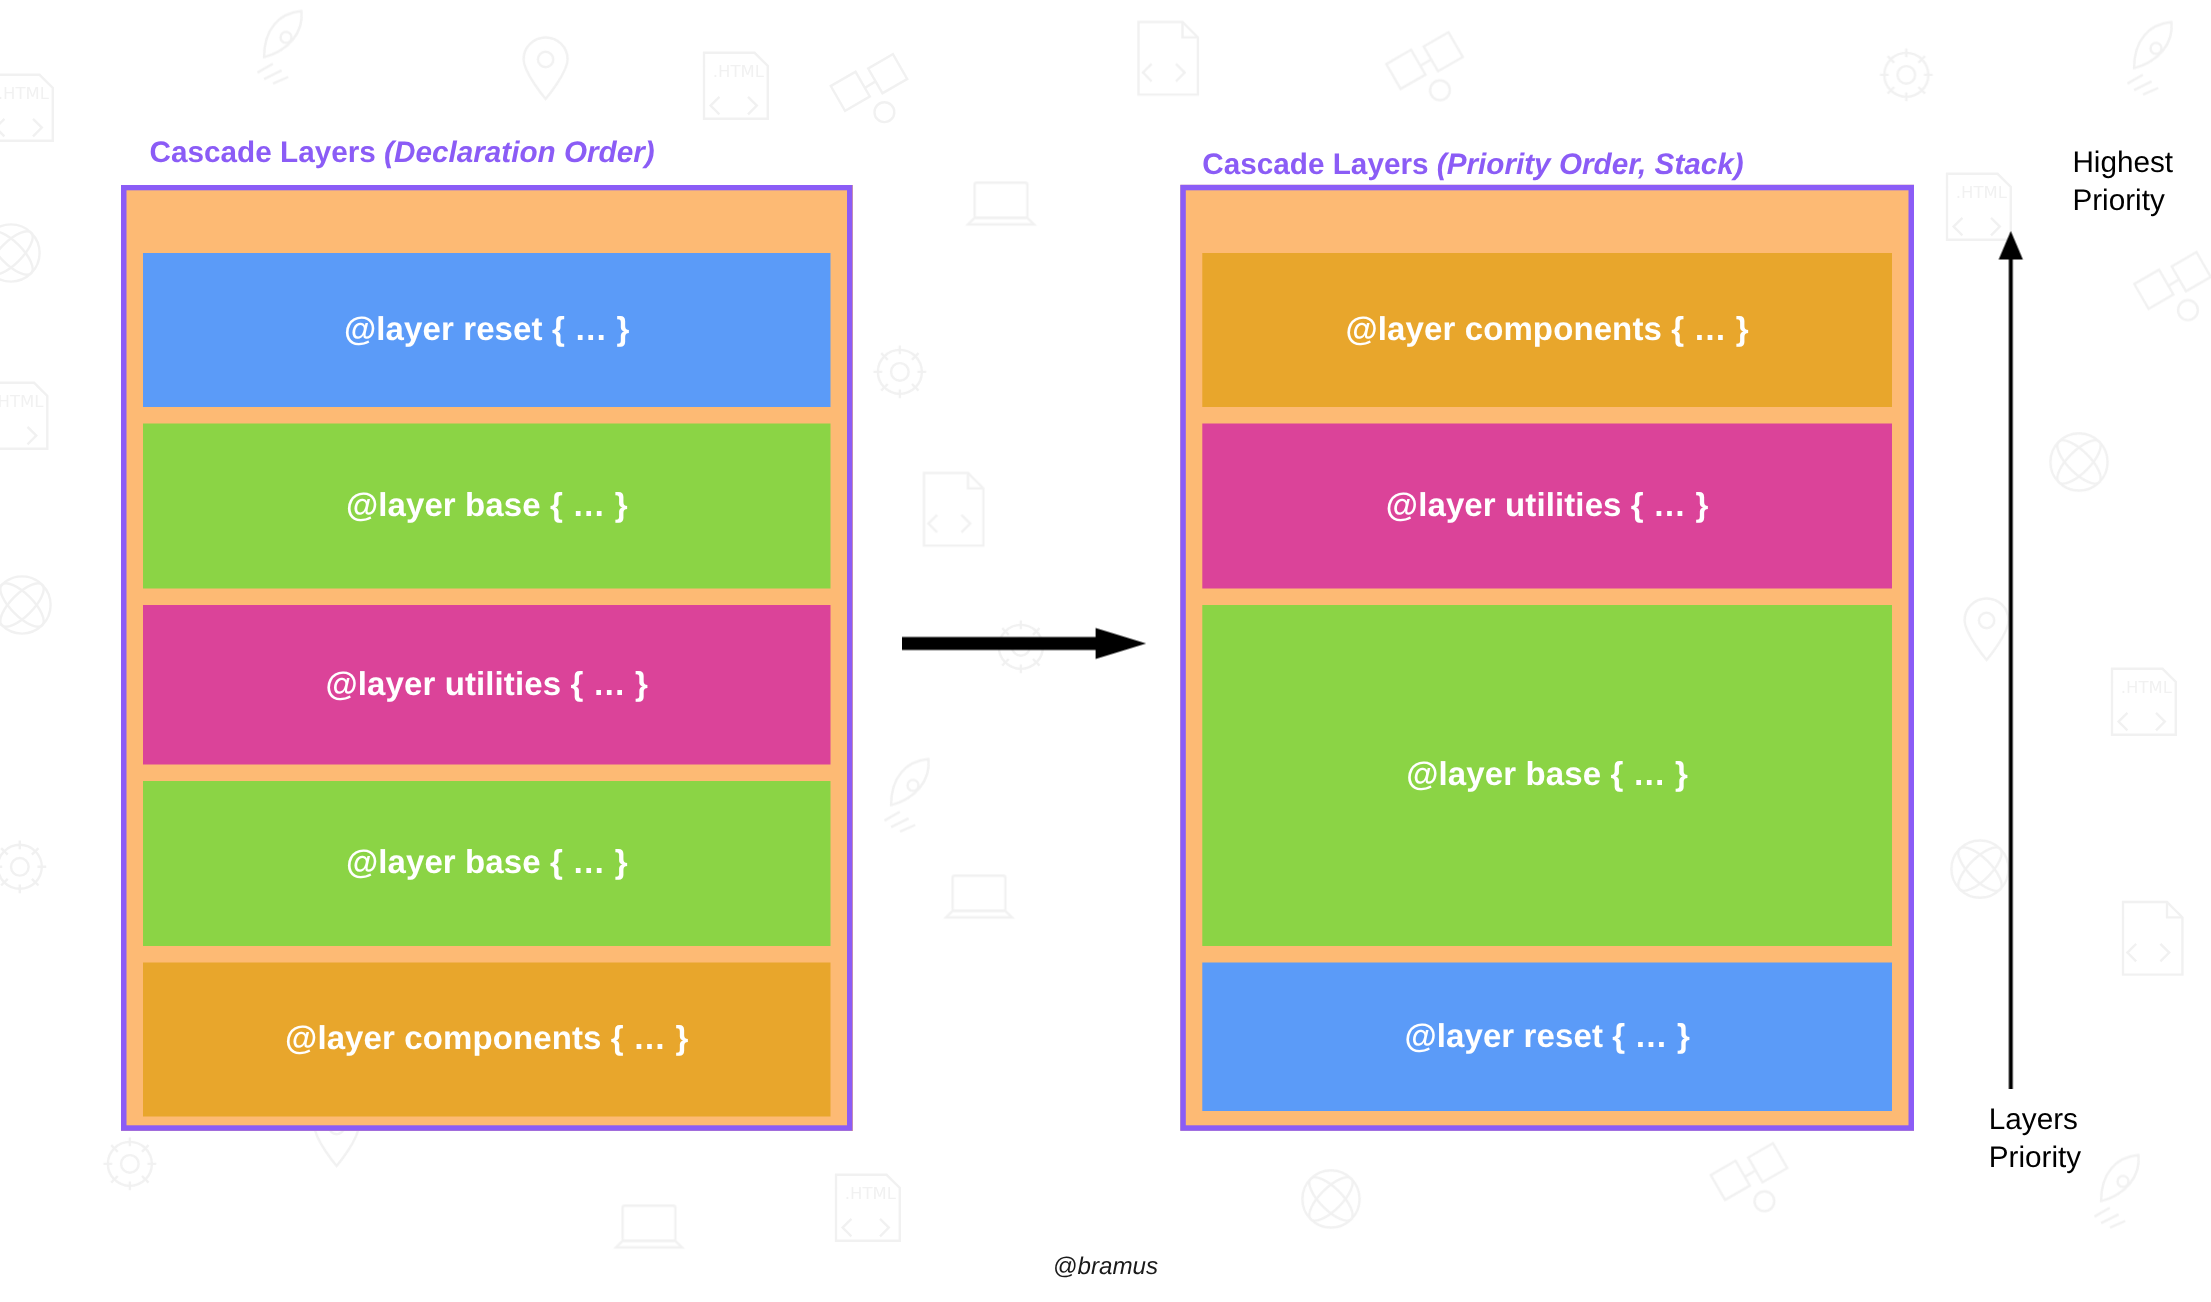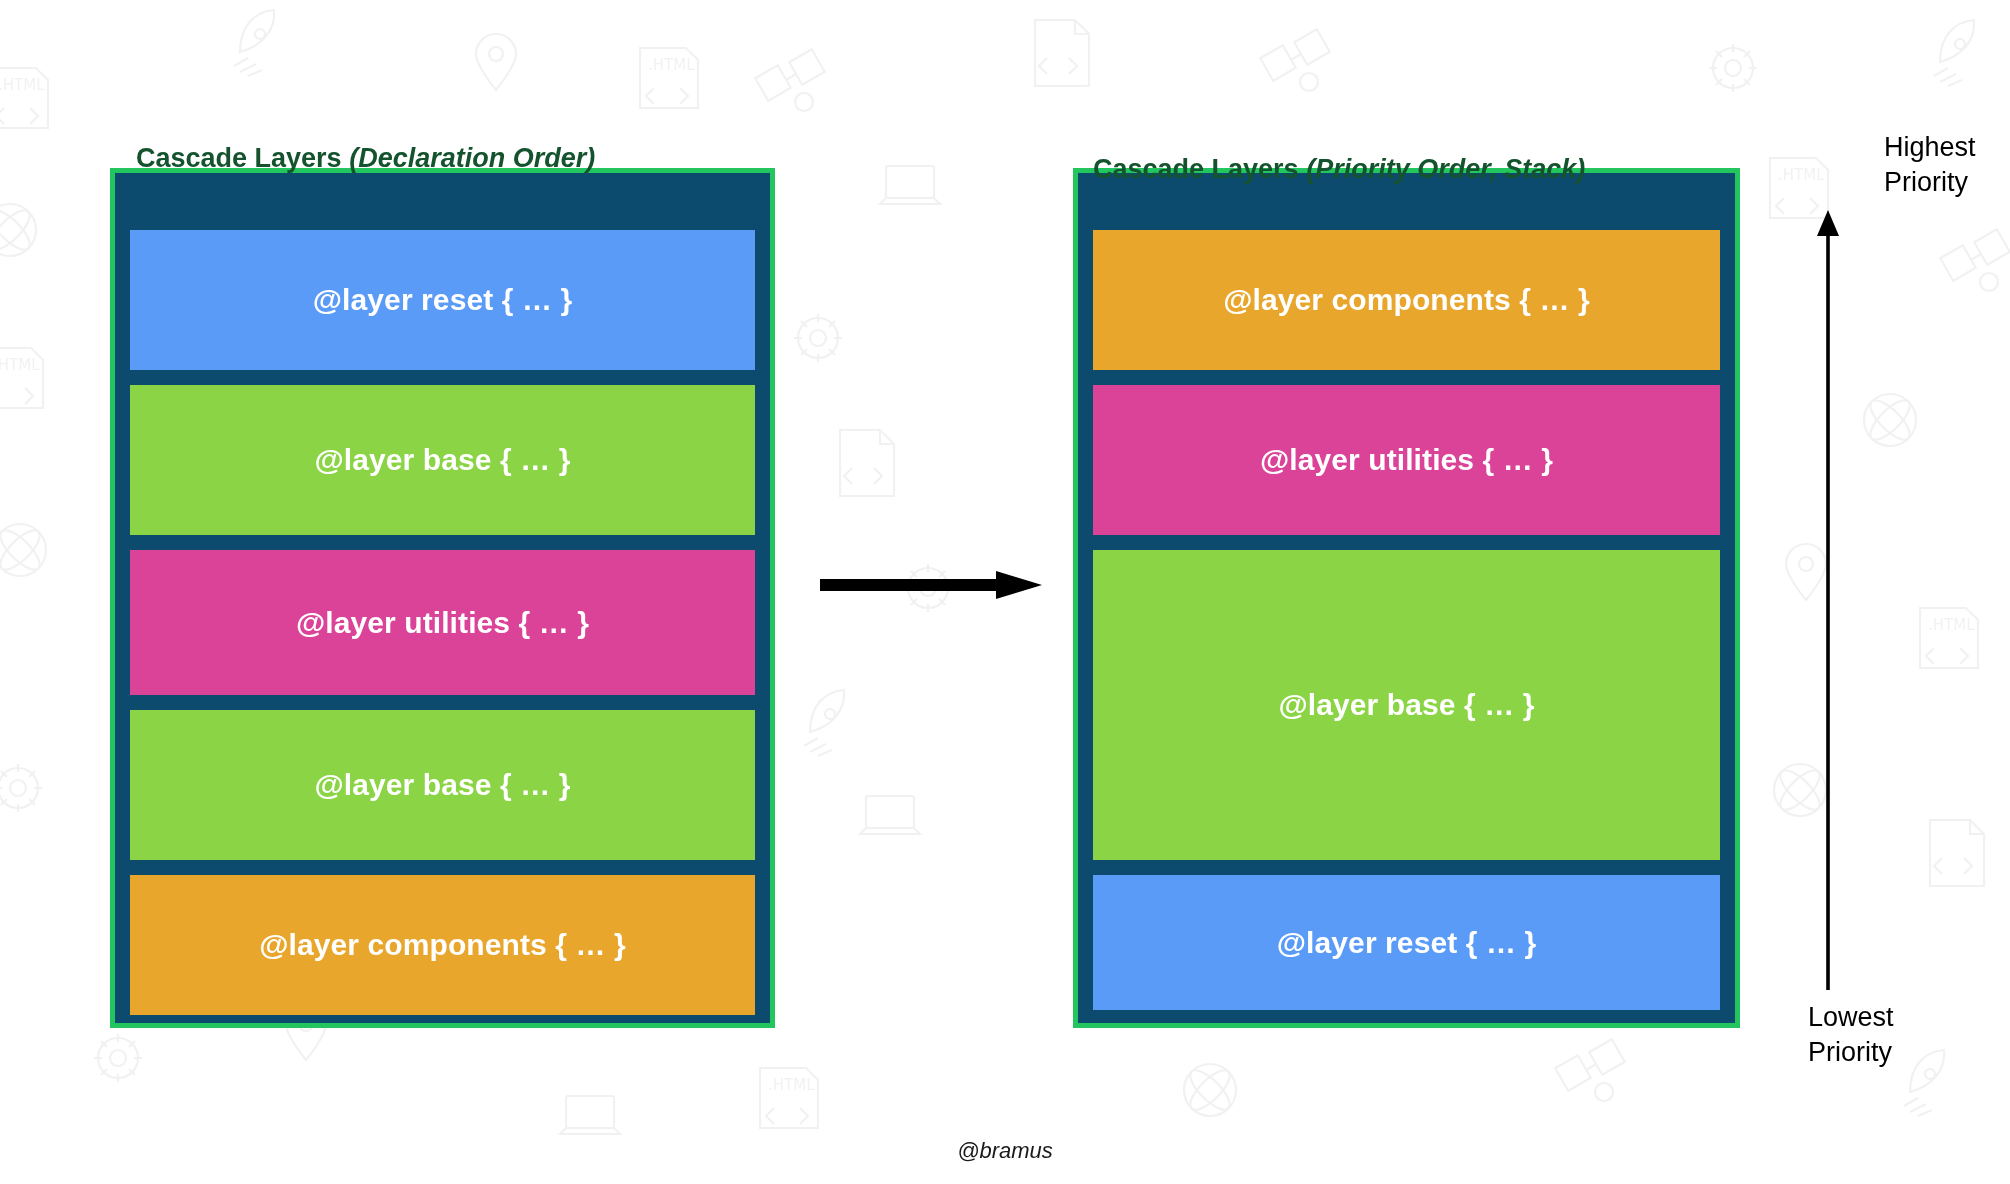--- a/index.html
+++ b/index.html
@@ -26,36 +26,35 @@
     inset: 0;
     pointer-events: none;
     opacity: 1;
     z-index: 0;
   }
 
   
   .panel {
     position: absolute;
     box-sizing: border-box;
-    border: 5px solid #22c55e;
-    background: #0c4a6e;
+    border: 5px solid #8b5cf6;
+    background: #fdba74;
     z-index: 2;
   }
   #panel-left  { left: 110px; top: 168px; width: 665px; height: 860px; }
   #panel-right { left: 1073px; top: 168px; width: 667px; height: 860px; }
 
   .panel-title {
     position: absolute;
     z-index: 3;
     font-size: 27px;
     font-weight: bold;
-    color: #14532d;
+    color: #8b5cf6;
     white-space: nowrap;
     line-height: 1;
-    margin-top: 20px;
   }
   #title-left  { left: 136px; top: 125px; }
   #title-right { left: 1093px; top: 136px; }
   .panel-title .em { font-style: italic; }
 
   
   .layer {
     position: absolute;
     display: flex;
     align-items: center;
@@ -236,19 +235,19 @@
     <div>Highest</div>
     <div>Priority</div>
   </div>
 
   <svg id="arrow-priority" viewBox="0 0 46 800" xmlns="http://www.w3.org/2000/svg" aria-hidden="true">
     <path d="M23 10 L34 36 H12 Z" fill="#000000"></path>
     <rect x="21.2" y="30" width="3.6" height="760" fill="#000000"></rect>
   </svg>
 
   <div class="priority-label" id="label-lowest">
-    <div>Lowest</div>
+    <div>Layers</div>
     <div>Priority</div>
   </div>
 
   <div id="credit">@bramus</div>
 
 </div>
 
 </body></html>

